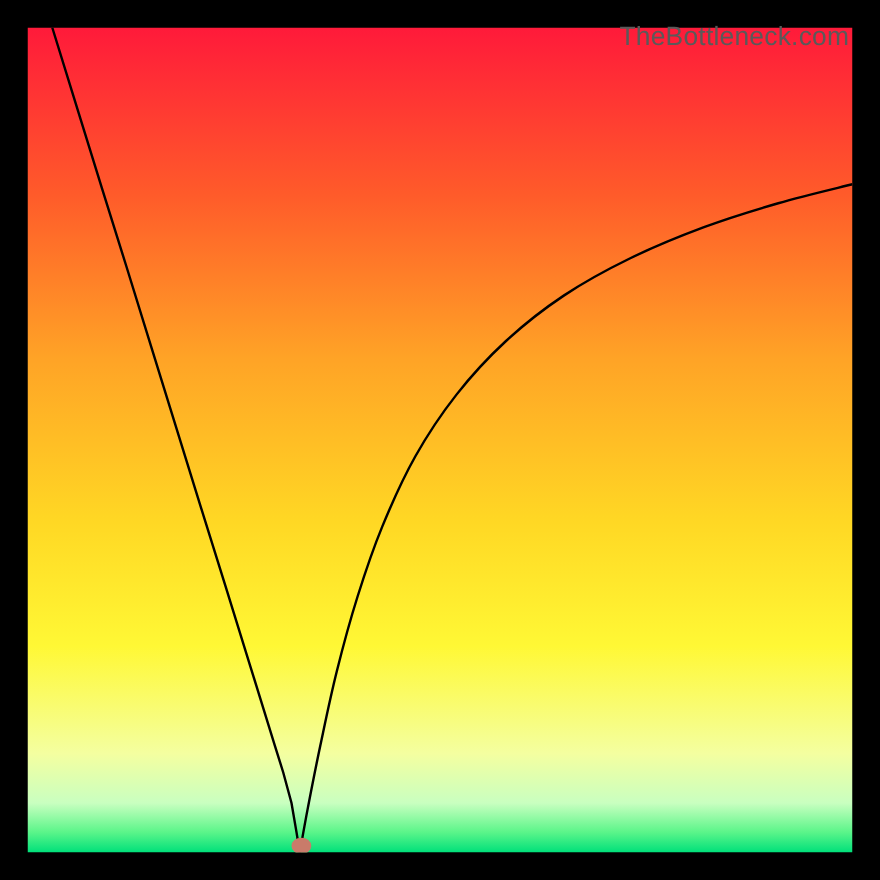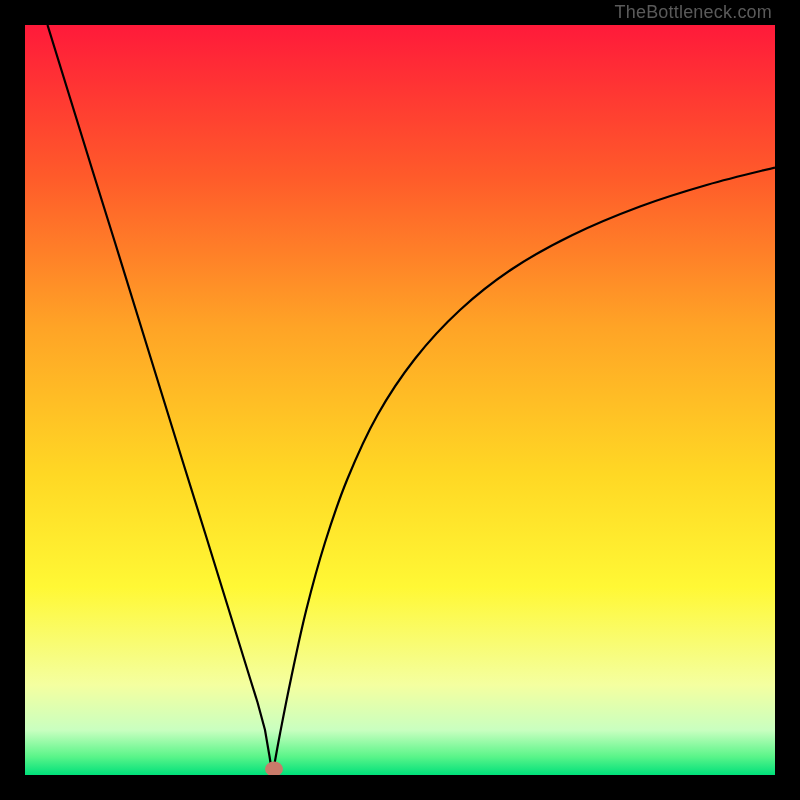--- a/index.html
+++ b/index.html
@@ -14,24 +14,24 @@
   .frame {
     position: absolute;
     left: 25px;
     top: 25px;
     width: 750px;
     height: 750px;
     background: #000;
   }
   .watermark {
     position: absolute;
-    top: 2px;
+    top: 20px;
     right: 28px;
     color: #5a5a5a;
-    font-size: 18px;
+    font-size: 24px;
     font-weight: 500;
     letter-spacing: 0.2px;
     z-index: 10;
   }
   svg {
     display: block;
   }
 </style>
 </head>
 <body>

